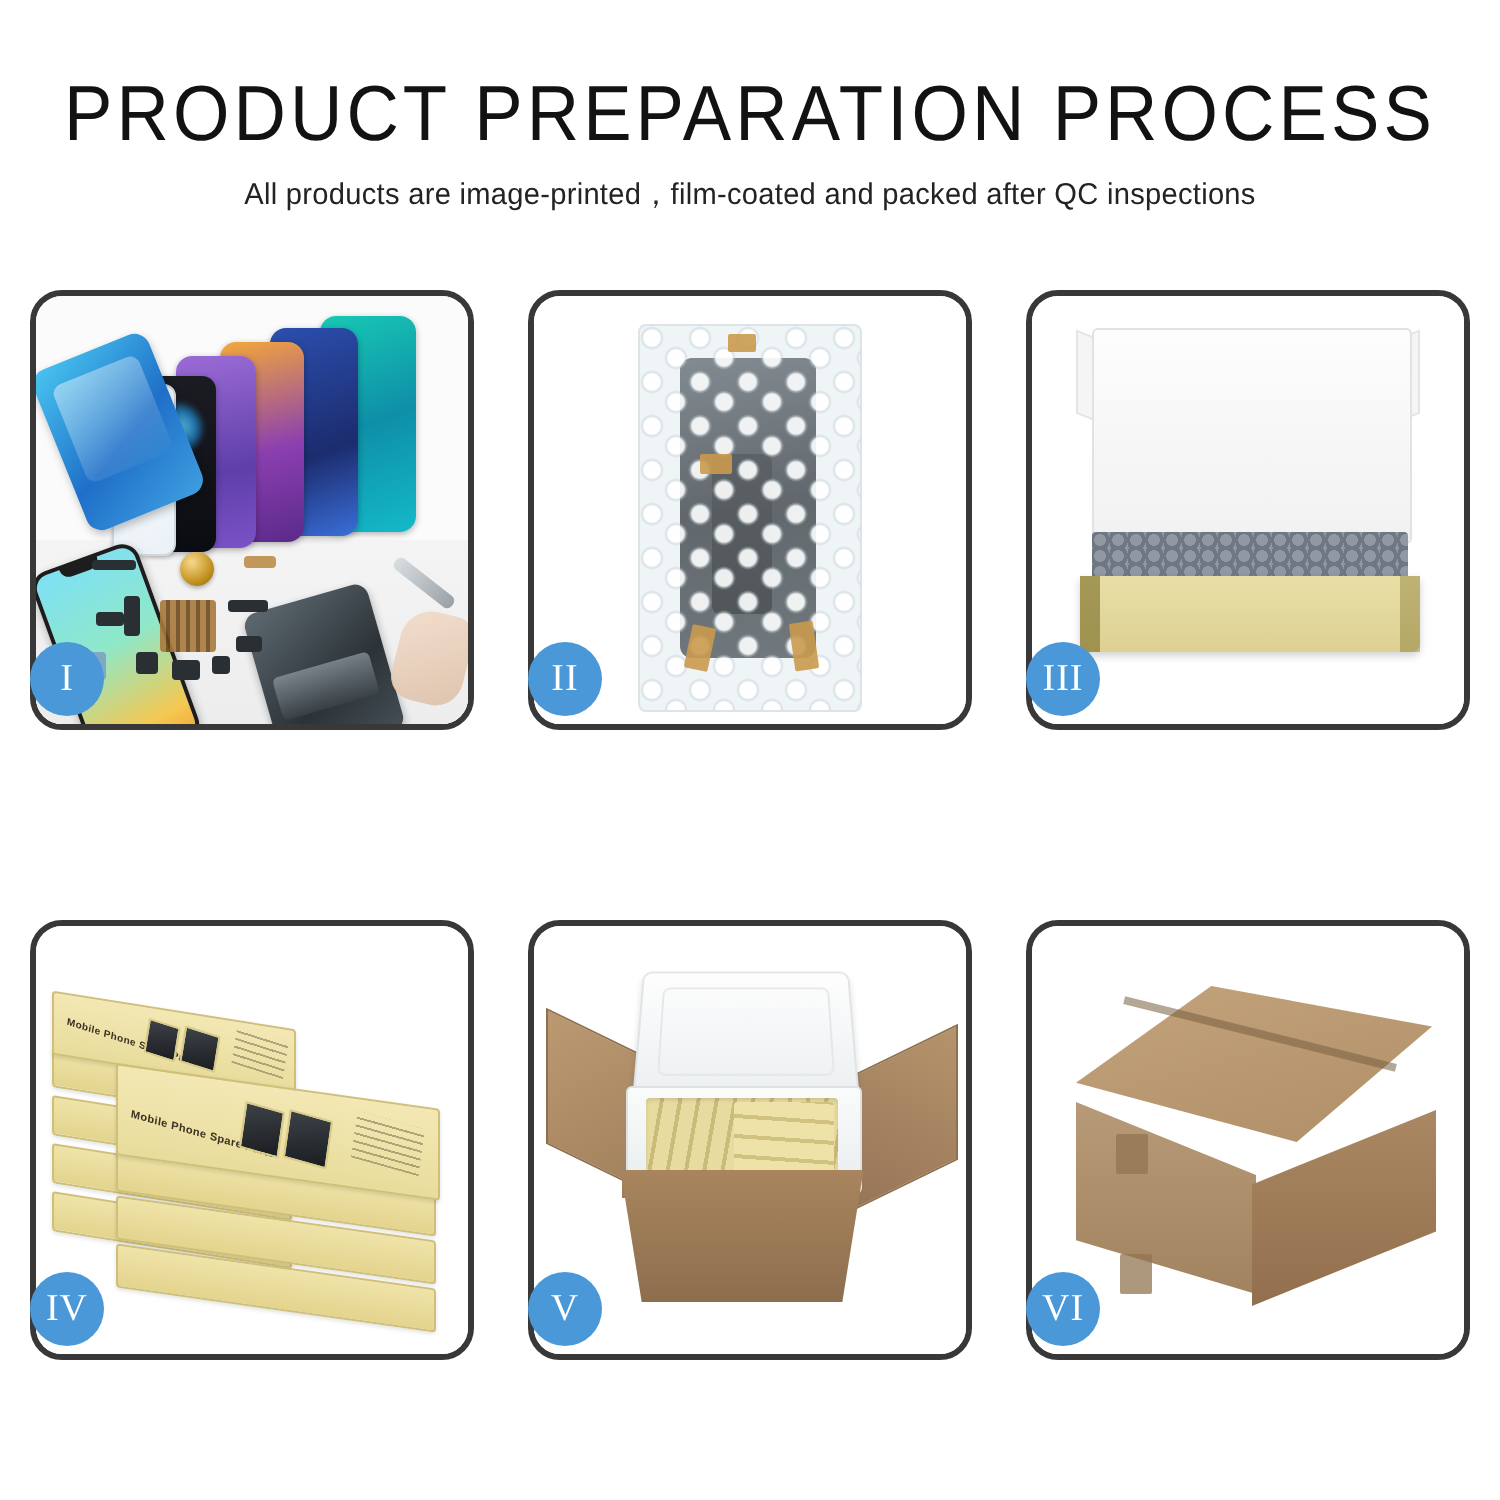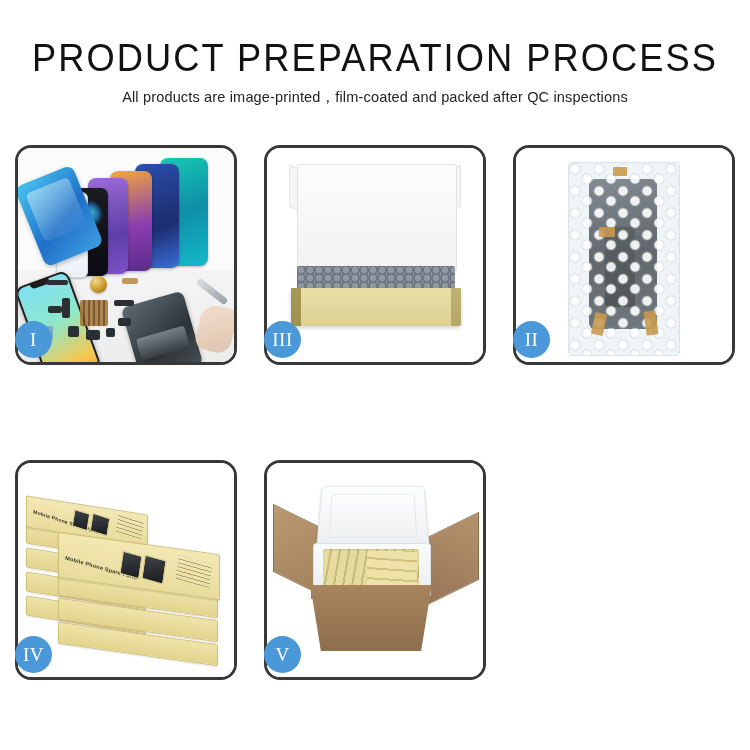--- a/index.html
+++ b/index.html
@@ -396,49 +396,49 @@
       <div class="bit" style="left:26px;top:178px;width:9px;height:14px;background:#7ea8c4;"></div>
       <div class="bit" style="left:100px;top:170px;width:13px;height:8px;"></div>
       <div class="tool"></div>
       <div class="hand"></div>
     </div>
     <div class="badge">I</div>
 
   </div>
 
   <div class="panel">
-    <div class="panel-inner p3">
-      <div class="b3-lidflapL"></div>
-      <div class="b3-lidflapR"></div>
-      <div class="b3-lid"></div>
-      <div class="b3-inner"></div>
-      <div class="b3-front"></div>
-      <div class="b3-sideL"></div>
-      <div class="b3-sideR"></div>
-    </div>
-    <div class="badge">III</div>
-
-  </div>
-
-  <div class="panel">
     <div class="panel-inner p2">
       <div class="bag">
         <div class="screen2"></div>
         <div class="bubbles"></div>
         <div class="tape" style="left:44px;top:4px;width:14px;height:9px;"></div>
         <div class="tape" style="left:30px;top:64px;width:16px;height:10px;"></div>
         <div class="tape" style="left:24px;top:150px;width:12px;height:22px;transform:rotate(12deg);"></div>
         <div class="tape" style="left:76px;top:148px;width:12px;height:24px;transform:rotate(-8deg);"></div>
       </div>
     </div>
     <div class="badge">II</div>
 
   </div>
 
   <div class="panel">
+    <div class="panel-inner p3">
+      <div class="b3-lidflapL"></div>
+      <div class="b3-lidflapR"></div>
+      <div class="b3-lid"></div>
+      <div class="b3-inner"></div>
+      <div class="b3-front"></div>
+      <div class="b3-sideL"></div>
+      <div class="b3-sideR"></div>
+    </div>
+    <div class="badge">III</div>
+
+  </div>
+
+  <div class="panel">
     <div class="panel-inner p4">
       <div class="stack">
 
         <div class="sbox" style="left:2px;top:52px;width:118px;height:18px;transform:skewY(9deg);"></div>
         <div class="sbox" style="left:2px;top:76px;width:118px;height:18px;transform:skewY(9deg);"></div>
         <div class="sbox" style="left:2px;top:100px;width:118px;height:18px;transform:skewY(9deg);"></div>
         <div class="sbox" style="left:2px;top:124px;width:118px;height:18px;transform:skewY(9deg);"></div>
 
         <div class="sbox lid" style="left:2px;top:24px;width:120px;height:30px;transform:skewY(9deg);">
           <div class="label-txt" style="left:6px;top:16px;transform:rotate(9deg);">Mobile Phone Spare Parts</div>
@@ -471,14 +471,26 @@
       <div class="foam-lid"></div>
       <div class="foam-box"></div>
       <div class="yrow"></div>
       <div class="yrow2"></div>
       <div class="c5-front"></div>
     </div>
     <div class="badge">V</div>
 
   </div>
 
+  <div class="panel">
+    <div class="panel-inner p6">
+      <div class="c6-top"></div>
+      <div class="c6-seam"></div>
+      <div class="c6-left"></div>
+      <div class="c6-right"></div>
+      <div class="c6-tape" style="left:42px;top:104px;"></div>
+      <div class="c6-tape" style="left:44px;top:164px;"></div>
+    </div>
+    <div class="badge">VI</div>
+
+  </div>
 
 </div>
 
 </body></html>

